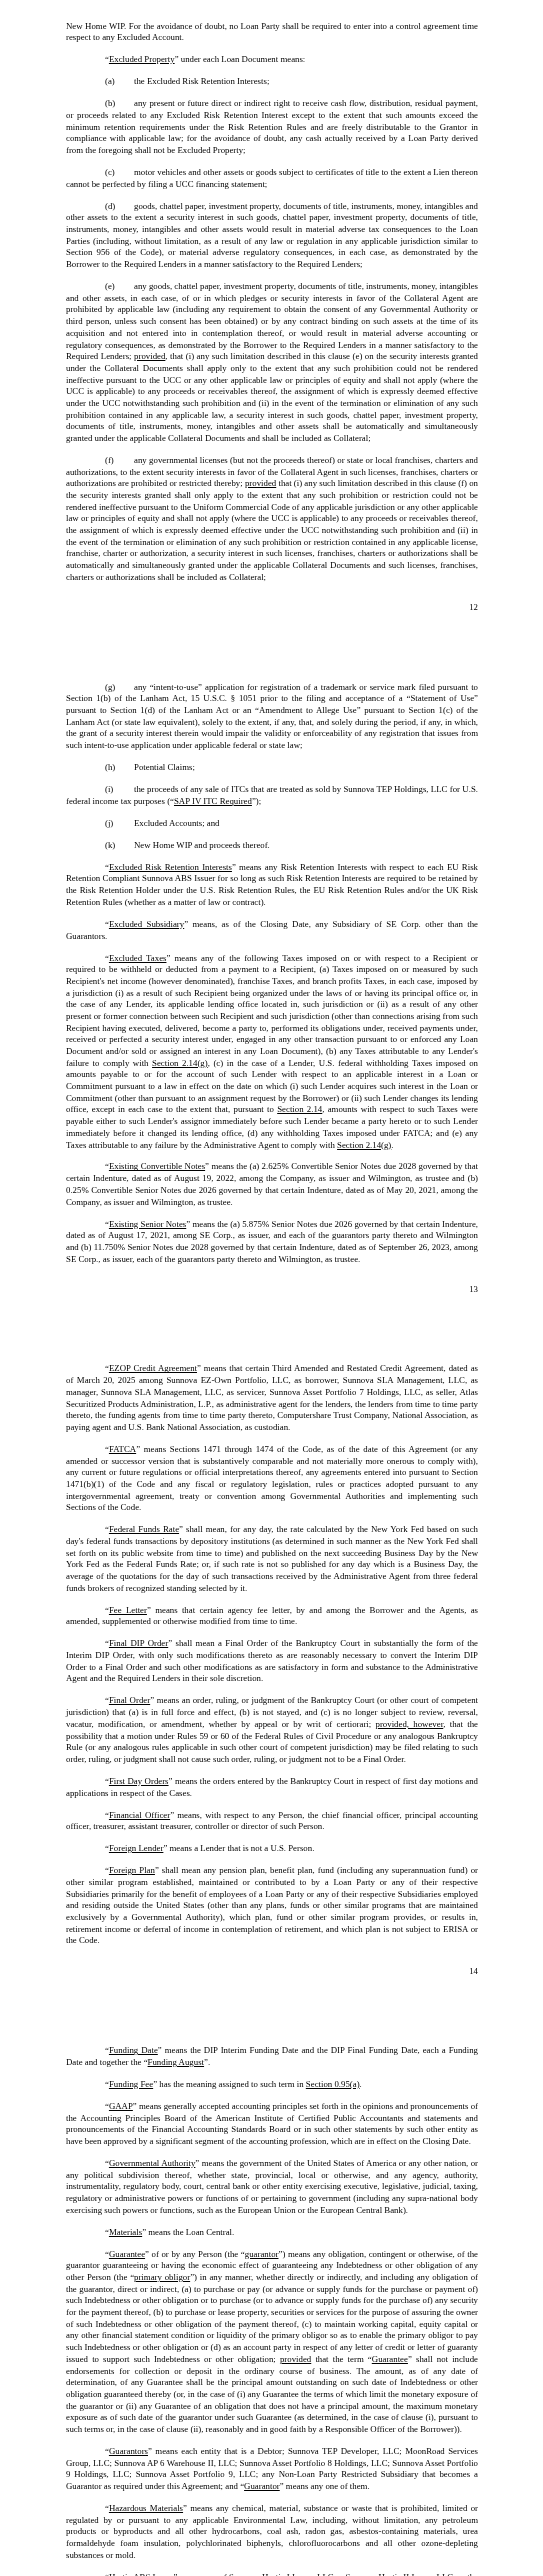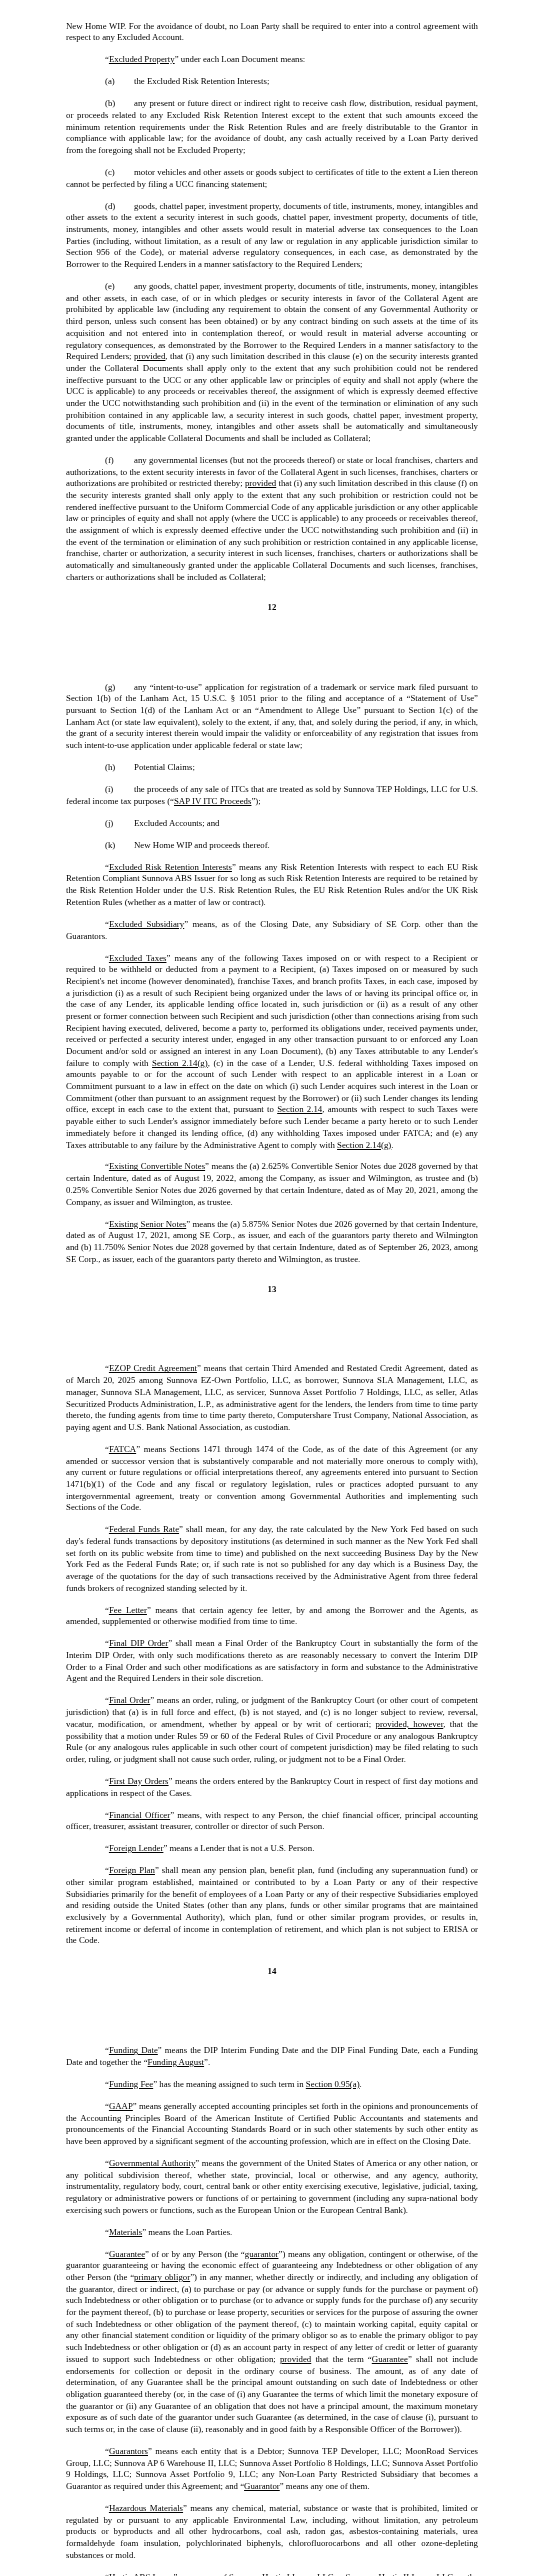--- a/index.html
+++ b/index.html
@@ -30,46 +30,45 @@
   .item-label {
     display: inline-block;
     min-width: 29px;
     text-indent: 0;
   }
   .defined-term {
     text-decoration: underline;
     margin-top: 40px;
   }
   .page-number {
-    text-align: center;
+    text-align: right;
     text-indent: 0;
     margin: 18.5px 0 68px 0;
-    font-weight: bold;
   }
   .page-number:last-child {
     margin-bottom: 12.4px;
   }
 </style>
 </head>
 <body>
 
 <div class="doc-page">
   <div>
-      <p class="para no-indent"><span>New Home WIP. For the avoidance of doubt, no Loan Party shall be required to enter into a control agreement with respect to any Excluded Account.</span></p>
+      <p class="para no-indent"><span>New Home WIP. For the avoidance of doubt, no Loan Party shall be required to enter into a control agreement time respect to any Excluded Account.</span></p>
       <p class="para"><span>“</span><span class="defined-term">Excluded Property</span><span>” under each Loan Document means:</span></p>
       <p class="para"><span class="item-label">(a)</span><span>the Excluded Risk Retention Interests;</span></p>
       <p class="para"><span class="item-label">(b)</span><span>any present or future direct or indirect right to receive cash flow, distribution, residual payment, or proceeds related to any Excluded Risk Retention Interest except to the extent that such amounts exceed the minimum retention requirements under the Risk Retention Rules and are freely distributable to the Grantor in compliance with applicable law; for the avoidance of doubt, any cash actually received by a Loan Party derived from the foregoing shall not be Excluded Property;</span></p>
       <p class="para"><span class="item-label">(c)</span><span>motor vehicles and other assets or goods subject to certificates of title to the extent a Lien thereon cannot be perfected by filing a UCC financing statement;</span></p>
       <p class="para"><span class="item-label">(d)</span><span>goods, chattel paper, investment property, documents of title, instruments, money, intangibles and other assets to the extent a security interest in such goods, chattel paper, investment property, documents of title, instruments, money, intangibles and other assets would result in material adverse tax consequences to the Loan Parties (including, without limitation, as a result of any law or regulation in any applicable jurisdiction similar to Section 956 of the Code), or material adverse regulatory consequences, in each case, as demonstrated by the Borrower to the Required Lenders in a manner satisfactory to the Required Lenders;</span></p>
       <p class="para"><span class="item-label">(e)</span><span>any goods, chattel paper, investment property, documents of title, instruments, money, intangibles and other assets, in each case, of or in which pledges or security interests in favor of the Collateral Agent are prohibited by applicable law (including any requirement to obtain the consent of any Governmental Authority or third person, unless such consent has been obtained) or by any contract binding on such assets at the time of its acquisition and not entered into in contemplation thereof, or would result in material adverse accounting or regulatory consequences, as demonstrated by the Borrower to the Required Lenders in a manner satisfactory to the Required Lenders; </span><span class="defined-term">provided</span><span>, that (i) any such limitation described in this clause (e) on the security interests granted under the Collateral Documents shall apply only to the extent that any such prohibition could not be rendered ineffective pursuant to the UCC or any other applicable law or principles of equity and shall not apply (where the UCC is applicable) to any proceeds or receivables thereof, the assignment of which is expressly deemed effective under the UCC notwithstanding such prohibition and (ii) in the event of the termination or elimination of any such prohibition contained in any applicable law, a security interest in such goods, chattel paper, investment property, documents of title, instruments, money, intangibles and other assets shall be automatically and simultaneously granted under the applicable Collateral Documents and shall be included as Collateral;</span></p>
       <p class="para"><span class="item-label">(f)</span><span>any governmental licenses (but not the proceeds thereof) or state or local franchises, charters and authorizations, to the extent security interests in favor of the Collateral Agent in such licenses, franchises, charters or authorizations are prohibited or restricted thereby; </span><span class="defined-term">provided</span><span> that (i) any such limitation described in this clause (f) on the security interests granted shall only apply to the extent that any such prohibition or restriction could not be rendered ineffective pursuant to the Uniform Commercial Code of any applicable jurisdiction or any other applicable law or principles of equity and shall not apply (where the UCC is applicable) to any proceeds or receivables thereof, the assignment of which is expressly deemed effective under the UCC notwithstanding such prohibition and (ii) in the event of the termination or elimination of any such prohibition or restriction contained in any applicable license, franchise, charter or authorization, a security interest in such licenses, franchises, charters or authorizations shall be automatically and simultaneously granted under the applicable Collateral Documents and such licenses, franchises, charters or authorizations shall be included as Collateral;</span></p>
       <p class="page-number">12</p>
       <p class="para"><span class="item-label">(g)</span><span>any “intent-to-use” application for registration of a trademark or service mark filed pursuant to Section 1(b) of the Lanham Act, 15 U.S.C. § 1051 prior to the filing and acceptance of a “Statement of Use” pursuant to Section 1(d) of the Lanham Act or an “Amendment to Allege Use” pursuant to Section 1(c) of the Lanham Act (or state law equivalent), solely to the extent, if any, that, and solely during the period, if any, in which, the grant of a security interest therein would impair the validity or enforceability of any registration that issues from such intent-to-use application under applicable federal or state law;</span></p>
       <p class="para"><span class="item-label">(h)</span><span>Potential Claims;</span></p>
-      <p class="para"><span class="item-label">(i)</span><span>the proceeds of any sale of ITCs that are treated as sold by Sunnova TEP Holdings, LLC for U.S. federal income tax purposes (“</span><span class="defined-term">SAP IV ITC Proceeds</span><span>”);</span></p>
+      <p class="para"><span class="item-label">(i)</span><span>the proceeds of any sale of ITCs that are treated as sold by Sunnova TEP Holdings, LLC for U.S. federal income tax purposes (“</span><span class="defined-term">SAP IV ITC Required</span><span>”);</span></p>
       <p class="para"><span class="item-label">(j)</span><span>Excluded Accounts; and</span></p>
       <p class="para"><span class="item-label">(k)</span><span>New Home WIP and proceeds thereof.</span></p>
       <p class="para"><span>“</span><span class="defined-term">Excluded Risk Retention Interests</span><span>” means any Risk Retention Interests with respect to each EU Risk Retention Compliant Sunnova ABS Issuer for so long as such Risk Retention Interests are required to be retained by the Risk Retention Holder under the U.S. Risk Retention Rules, the EU Risk Retention Rules and/or the UK Risk Retention Rules (whether as a matter of law or contract).</span></p>
       <p class="para"><span>“</span><span class="defined-term">Excluded Subsidiary</span><span>” means, as of the Closing Date, any Subsidiary of SE Corp. other than the Guarantors.</span></p>
       <p class="para"><span>“</span><span class="defined-term">Excluded Taxes</span><span>” means any of the following Taxes imposed on or with respect to a Recipient or required to be withheld or deducted from a payment to a Recipient, (a) Taxes imposed on or measured by such Recipient's net income (however denominated), franchise Taxes, and branch profits Taxes, in each case, imposed by a jurisdiction (i) as a result of such Recipient being organized under the laws of or having its principal office or, in the case of any Lender, its applicable lending office located in, such jurisdiction or (ii) as a result of any other present or former connection between such Recipient and such jurisdiction (other than connections arising from such Recipient having executed, delivered, become a party to, performed its obligations under, received payments under, received or perfected a security interest under, engaged in any other transaction pursuant to or enforced any Loan Document and/or sold or assigned an interest in any Loan Document), (b) any Taxes attributable to any Lender's failure to comply with </span><span class="defined-term">Section 2.14(g)</span><span>, (c) in the case of a Lender, U.S. federal withholding Taxes imposed on amounts payable to or for the account of such Lender with respect to an applicable interest in a Loan or Commitment pursuant to a law in effect on the date on which (i) such Lender acquires such interest in the Loan or Commitment (other than pursuant to an assignment request by the Borrower) or (ii) such Lender changes its lending office, except in each case to the extent that, pursuant to </span><span class="defined-term">Section 2.14</span><span>, amounts with respect to such Taxes were payable either to such Lender's assignor immediately before such Lender became a party hereto or to such Lender immediately before it changed its lending office, (d) any withholding Taxes imposed under FATCA; and (e) any Taxes attributable to any failure by the Administrative Agent to comply with </span><span class="defined-term">Section 2.14(g)</span><span>.</span></p>
       <p class="para"><span>“</span><span class="defined-term">Existing Convertible Notes</span><span>” means the (a) 2.625% Convertible Senior Notes due 2028 governed by that certain Indenture, dated as of August 19, 2022, among the Company, as issuer and Wilmington, as trustee and (b) 0.25% Convertible Senior Notes due 2026 governed by that certain Indenture, dated as of May 20, 2021, among the Company, as issuer and Wilmington, as trustee.</span></p>
       <p class="para"><span>“</span><span class="defined-term">Existing Senior Notes</span><span>” means the (a) 5.875% Senior Notes due 2026 governed by that certain Indenture, dated as of August 17, 2021, among SE Corp., as issuer, and each of the guarantors party thereto and Wilmington and (b) 11.750% Senior Notes due 2028 governed by that certain Indenture, dated as of September 26, 2023, among SE Corp., as issuer, each of the guarantors party thereto and Wilmington, as trustee.</span></p>
       <p class="page-number">13</p>
       <p class="para"><span>“</span><span class="defined-term">EZOP Credit Agreement</span><span>” means that certain Third Amended and Restated Credit Agreement, dated as of March 20, 2025 among Sunnova EZ-Own Portfolio, LLC, as borrower, Sunnova SLA Management, LLC, as manager, Sunnova SLA Management, LLC, as servicer, Sunnova Asset Portfolio 7 Holdings, LLC, as seller, Atlas Securitized Products Administration, L.P., as administrative agent for the lenders, the lenders from time to time party thereto, the funding agents from time to time party thereto, Computershare Trust Company, National Association, as paying agent and U.S. Bank National Association, as custodian.</span></p>
       <p class="para"><span>“</span><span class="defined-term">FATCA</span><span>” means Sections 1471 through 1474 of the Code, as of the date of this Agreement (or any amended or successor version that is substantively comparable and not materially more onerous to comply with), any current or future regulations or official interpretations thereof, any agreements entered into pursuant to Section 1471(b)(1) of the Code and any fiscal or regulatory legislation, rules or practices adopted pursuant to any intergovernmental agreement, treaty or convention among Governmental Authorities and implementing such Sections of the Code.</span></p>
@@ -79,20 +78,20 @@
       <p class="para"><span>“</span><span class="defined-term">Final Order</span><span>” means an order, ruling, or judgment of the Bankruptcy Court (or other court of competent jurisdiction) that (a) is in full force and effect, (b) is not stayed, and (c) is no longer subject to review, reversal, vacatur, modification, or amendment, whether by appeal or by writ of certiorari; </span><span class="defined-term">provided, however</span><span>, that the possibility that a motion under Rules 59 or 60 of the Federal Rules of Civil Procedure or any analogous Bankruptcy Rule (or any analogous rules applicable in such other court of competent jurisdiction) may be filed relating to such order, ruling, or judgment shall not cause such order, ruling, or judgment not to be a Final Order.</span></p>
       <p class="para"><span>“</span><span class="defined-term">First Day Orders</span><span>” means the orders entered by the Bankruptcy Court in respect of first day motions and applications in respect of the Cases.</span></p>
       <p class="para"><span>“</span><span class="defined-term">Financial Officer</span><span>” means, with respect to any Person, the chief financial officer, principal accounting officer, treasurer, assistant treasurer, controller or director of such Person.</span></p>
       <p class="para"><span>“</span><span class="defined-term">Foreign Lender</span><span>” means a Lender that is not a U.S. Person.</span></p>
       <p class="para"><span>“</span><span class="defined-term">Foreign Plan</span><span>” shall mean any pension plan, benefit plan, fund (including any superannuation fund) or other similar program established, maintained or contributed to by a Loan Party or any of their respective Subsidiaries primarily for the benefit of employees of a Loan Party or any of their respective Subsidiaries employed and residing outside the United States (other than any plans, funds or other similar programs that are maintained exclusively by a Governmental Authority), which plan, fund or other similar program provides, or results in, retirement income or deferral of income in contemplation of retirement, and which plan is not subject to ERISA or the Code.</span></p>
       <p class="page-number">14</p>
       <p class="para"><span>“</span><span class="defined-term">Funding Date</span><span>” means the DIP Interim Funding Date and the DIP Final Funding Date, each a Funding Date and together the “</span><span class="defined-term">Funding August</span><span>”.</span></p>
       <p class="para"><span>“</span><span class="defined-term">Funding Fee</span><span>” has the meaning assigned to such term in </span><span class="defined-term">Section 0.95(a)</span><span>.</span></p>
       <p class="para"><span>“</span><span class="defined-term">GAAP</span><span>” means generally accepted accounting principles set forth in the opinions and pronouncements of the Accounting Principles Board of the American Institute of Certified Public Accountants and statements and pronouncements of the Financial Accounting Standards Board or in such other statements by such other entity as have been approved by a significant segment of the accounting profession, which are in effect on the Closing Date.</span></p>
       <p class="para"><span>“</span><span class="defined-term">Governmental Authority</span><span>” means the government of the United States of America or any other nation, or any political subdivision thereof, whether state, provincial, local or otherwise, and any agency, authority, instrumentality, regulatory body, court, central bank or other entity exercising executive, legislative, judicial, taxing, regulatory or administrative powers or functions of or pertaining to government (including any supra-national body exercising such powers or functions, such as the European Union or the European Central Bank).</span></p>
-      <p class="para"><span>“</span><span class="defined-term">Materials</span><span>” means the Loan Parties.</span></p>
+      <p class="para"><span>“</span><span class="defined-term">Materials</span><span>” means the Loan Central.</span></p>
       <p class="para"><span>“</span><span class="defined-term">Guarantee</span><span>” of or by any Person (the “</span><span class="defined-term">guarantor</span><span>”) means any obligation, contingent or otherwise, of the guarantor guaranteeing or having the economic effect of guaranteeing any Indebtedness or other obligation of any other Person (the “</span><span class="defined-term">primary obligor</span><span>”) in any manner, whether directly or indirectly, and including any obligation of the guarantor, direct or indirect, (a) to purchase or pay (or advance or supply funds for the purchase or payment of) such Indebtedness or other obligation or to purchase (or to advance or supply funds for the purchase of) any security for the payment thereof, (b) to purchase or lease property, securities or services for the purpose of assuring the owner of such Indebtedness or other obligation of the payment thereof, (c) to maintain working capital, equity capital or any other financial statement condition or liquidity of the primary obligor so as to enable the primary obligor to pay such Indebtedness or other obligation or (d) as an account party in respect of any letter of credit or letter of guaranty issued to support such Indebtedness or other obligation; </span><span class="defined-term">provided</span><span> that the term “</span><span class="defined-term">Guarantee</span><span>” shall not include endorsements for collection or deposit in the ordinary course of business. The amount, as of any date of determination, of any Guarantee shall be the principal amount outstanding on such date of Indebtedness or other obligation guaranteed thereby (or, in the case of (i) any Guarantee the terms of which limit the monetary exposure of the guarantor or (ii) any Guarantee of an obligation that does not have a principal amount, the maximum monetary exposure as of such date of the guarantor under such Guarantee (as determined, in the case of clause (i), pursuant to such terms or, in the case of clause (ii), reasonably and in good faith by a Responsible Officer of the Borrower)).</span></p>
       <p class="para"><span>“</span><span class="defined-term">Guarantors</span><span>” means each entity that is a Debtor; Sunnova TEP Developer, LLC; MoonRoad Services Group, LLC; Sunnova AP 6 Warehouse II, LLC; Sunnova Asset Portfolio 8 Holdings, LLC; Sunnova Asset Portfolio 9 Holdings, LLC; Sunnova Asset Portfolio 9, LLC; any Non-Loan Party Restricted Subsidiary that becomes a Guarantor as required under this Agreement; and “</span><span class="defined-term">Guarantor</span><span>” means any one of them.</span></p>
       <p class="para"><span>“</span><span class="defined-term">Hazardous Materials</span><span>” means any chemical, material, substance or waste that is prohibited, limited or regulated by or pursuant to any applicable Environmental Law, including, without limitation, any petroleum products or byproducts and all other hydrocarbons, coal ash, radon gas, asbestos-containing materials, urea formaldehyde foam insulation, polychlorinated biphenyls, chlorofluorocarbons and all other ozone-depleting substances or mold.</span></p>
       <p class="para"><span>“</span><span class="defined-term">Hestia ABS Issuer</span><span>” means any of Sunnova Hestia I Issuer, LLC or Sunnova Hestia II Issuer, LLC, as the context requires.</span></p>
     </div>
 </div>
 
 
 </body></html>

